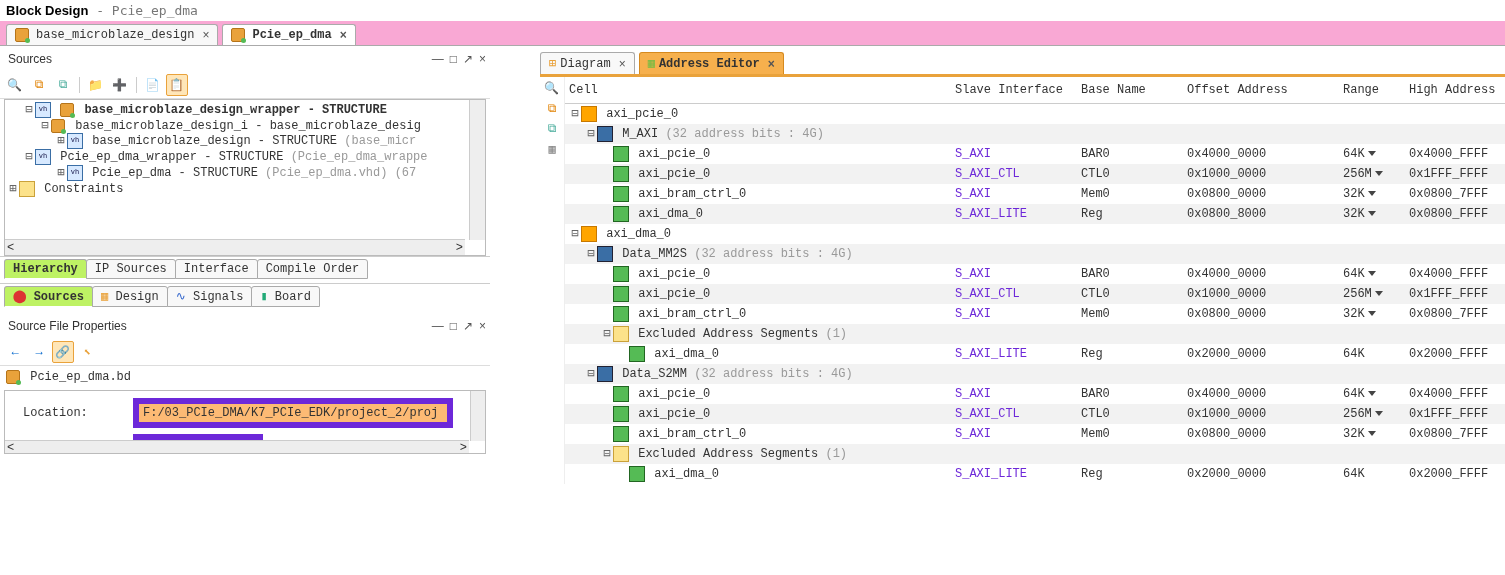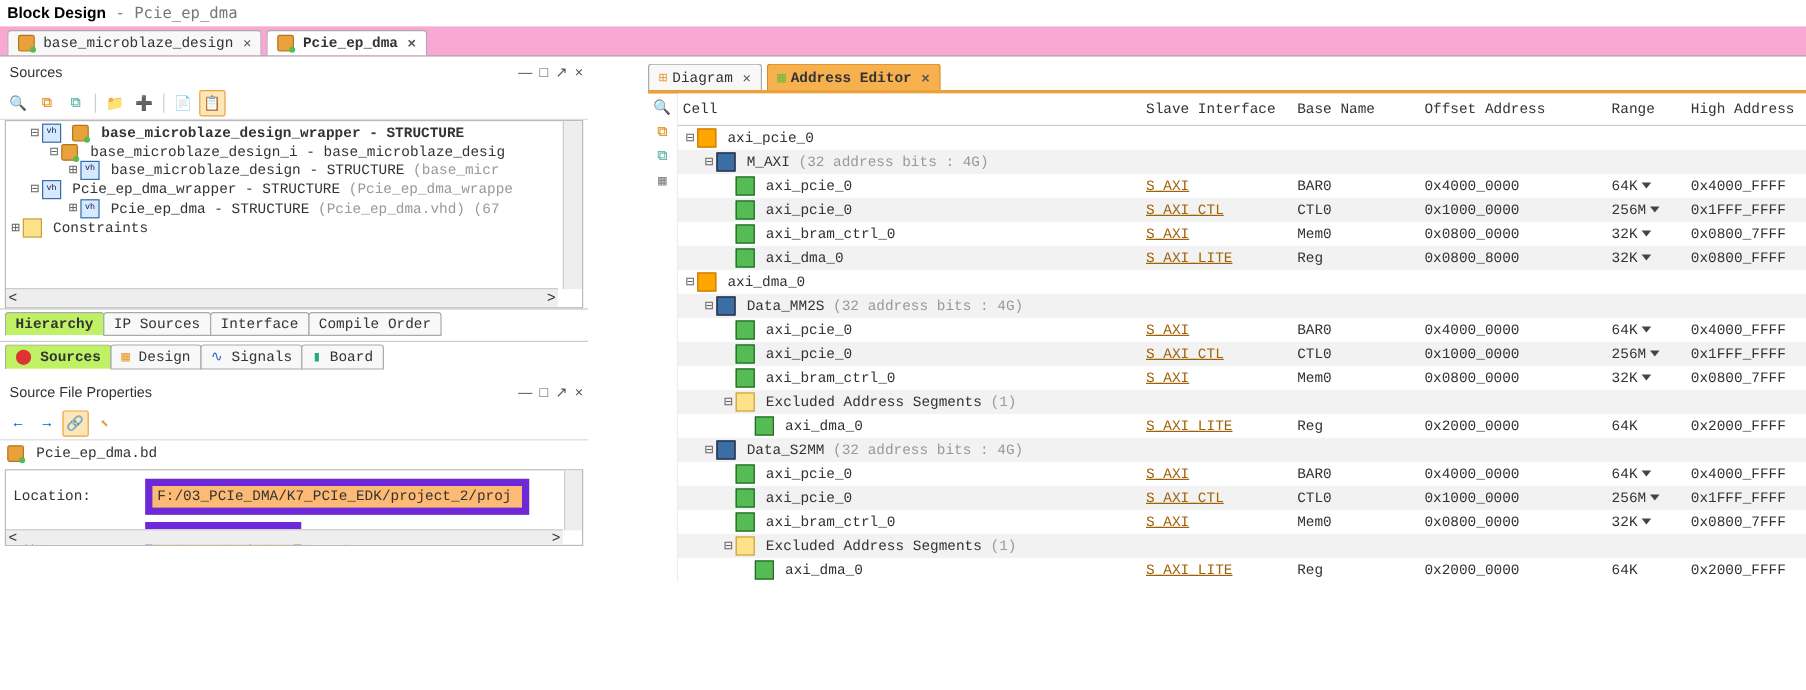--- a/index.html
+++ b/index.html
@@ -84,21 +84,21 @@
     bottom: 0; left: 0; right: 20px;
     height: 15px; background: #eee; border-top: 1px solid #ccc;
     display:flex; align-items:center; justify-content:space-between; padding:0 2px;
   }
   .tree-vscroll {
     position: absolute; top:0; right:0; bottom:15px; width:15px; background:#eee; border-left:1px solid #ccc;
   }
   .tnode { white-space: nowrap; }
   .toggle { display:inline-block; width:12px; text-align:center; cursor:pointer; color:#666; }
   .faded { color: #999; }
-  .blue { color: #a16207; text-decoration: underline; }
+  .blue { color: #6d28d9; }
   .bold { font-weight: bold; }
 
   
   .btabs {
     display: flex;
     gap: 0;
     padding: 2px 4px 0 4px;
     border-top: 1px solid #ccc;
   }
   .btab {
@@ -296,21 +296,21 @@
     <div class="toolbar">
       <span class="tbtn" style="color:#06c">←</span>
       <span class="tbtn" style="color:#06c">→</span>
       <span class="tbtn" style="border:1px solid #e9a23b;background:#ffe6b8;color:#c60">🔗</span>
       <span class="tbtn" style="color:#e9a23b">⬉</span>
     </div>
     <div style="padding:4px 6px">
       <span class="bd-icon"></span>
       <span>Pcie_ep_dma.bd</span>
     </div>
-    <div style="border:1px solid #bbb; margin:2px 4px; padding:4px 0; height:54px; overflow:hidden; position:relative">
+    <div style="border:1px solid #bbb; margin:2px 4px; padding:4px 12px; height:54px; overflow:hidden; position:relative">
       <div class="prop-field">
         <span class="prop-label">Location:</span>
         <span class="prop-val">F:/03_PCIe_DMA/K7_PCIe_EDK/project_2/proj</span>
       </div>
       <div class="prop-field">
         <span class="prop-label">Type:</span>
         <span class="prop-val" style="width:110px">Block Designs</span>
         <span class="prop-btn">...</span>
       </div>
       <div style="position:absolute;bottom:0;left:0;right:16px;height:12px;background:#eee;border-top:1px solid #ccc;display:flex;justify-content:space-between;padding:0 2px">

